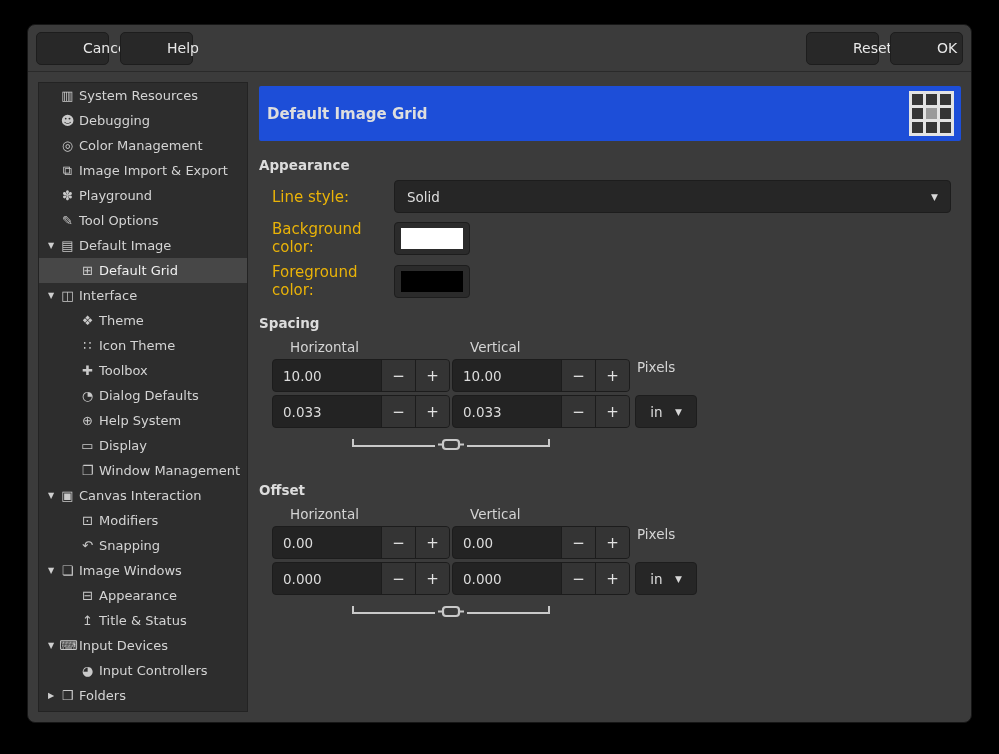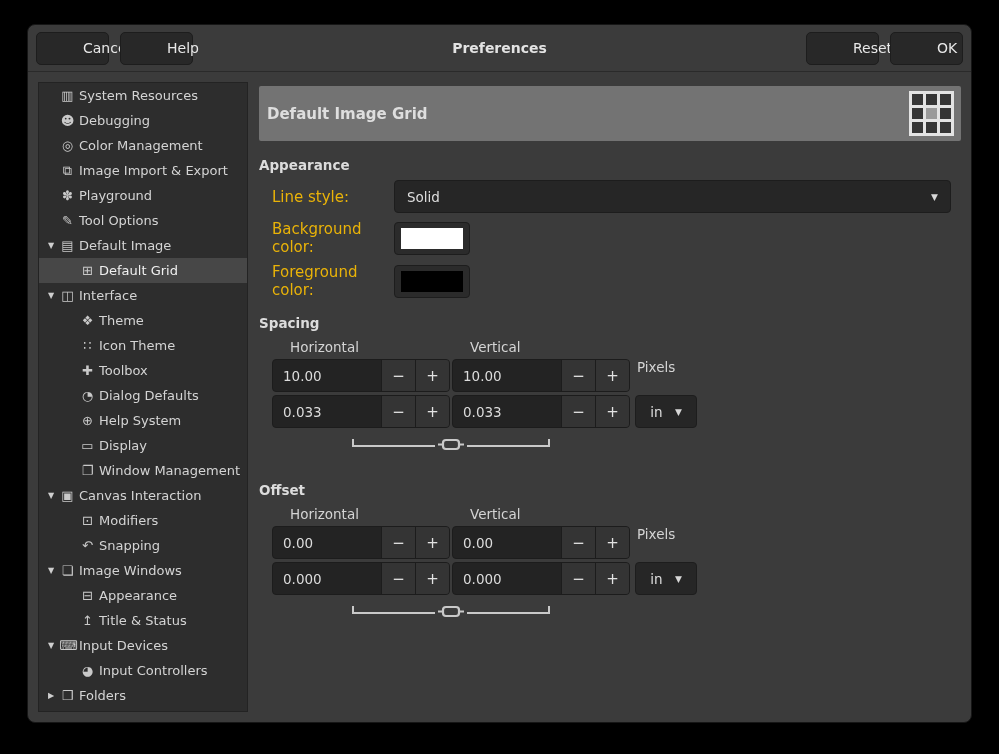--- a/index.html
+++ b/index.html
@@ -43,21 +43,21 @@
     color:#d4d4d4; font-size:13px; white-space:nowrap; cursor:default;
   }
   .srow .exp { width:16px; margin-left:4px; font-size:8px; color:#cfcfcf; text-align:center; flex:0 0 16px; }
   .srow.lvl1 .exp { flex-basis:36px; width:36px; }
   .srow .s-icon { width:17px; flex:0 0 17px; text-align:center; font-size:13px; color:#c9c9c9; margin-right:3px; }
   .srow .s-label { }
   .srow.selected { background:#474747; color:#f0f0f0; }
   
   .main { flex:1; margin:0 10px 0 11px; overflow:hidden; }
   .strip {
-    margin-top:14px; height:55px; background:#737373; border-radius:2px;
+    margin-top:14px; height:55px; background:#1d4ed8; border-radius:2px;
     display:flex; align-items:center; justify-content:space-between; padding:0 7px 0 8px;
     box-sizing:border-box;
   }
   .strip h1 { margin:0; font-size:15px; font-weight:bold; color:#dedede; }
   .grid-icon { display:grid; grid-template-columns:repeat(3,11px); grid-template-rows:repeat(3,11px); gap:3px; background:#e3e3e3; padding:3px; }
   .grid-icon i { background:#353535; }
   .grid-icon i.c { background:#9a9a9a; }
   .section-h { font-weight:bold; font-size:13.5px; color:#dcdcdc; margin:16px 0 0 0; }
   .frow { display:flex; align-items:center; margin:7px 0 0 13px; }
   .frow:first-of-type { margin-top:10px; }
@@ -93,21 +93,20 @@
   .unit-select { width:62px; margin-left:3px; justify-content:space-around; padding:9px 8px; }
   .chain-row { margin:8px 0 0 92px; height:16px; width:200px; }
   .chain-row svg { display:block; }
 </style>
 </head>
 <body>
 
 <div class="dialog">
 
   <div class="hdr">
-    <div class="hdr-title">Preferences</div>
     <div class="hgrp">
       <button class="hbtn">Cancel</button>
       <button class="hbtn">Help</button>
     </div>
     <div class="hgrp right">
       <button class="hbtn">Reset</button>
       <button class="hbtn">OK</button>
     </div>
   </div>
 

